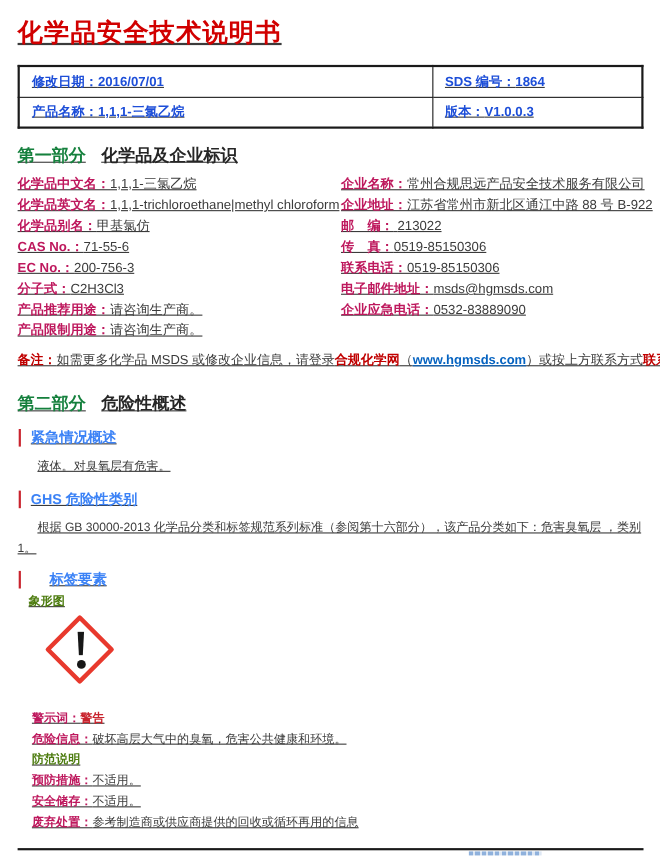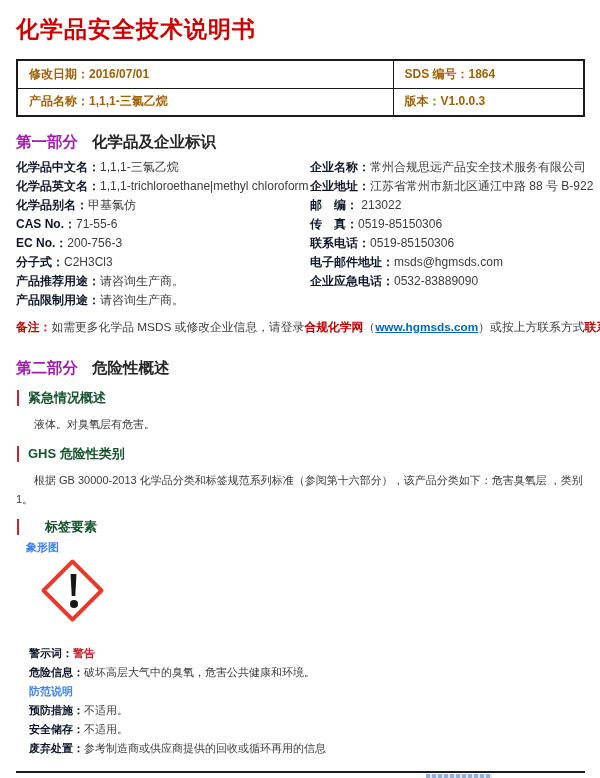--- a/index.html
+++ b/index.html
@@ -1,56 +1,56 @@
 <!DOCTYPE html>
 <html><head>
 <meta charset="utf-8">
 <style>
   * { margin:0; padding:0; box-sizing:border-box; }
   html,body { background:#ffffff; }
   body { font-family:"Liberation Sans","DejaVu Sans",sans-serif; color:#3b3b3b; }
   .page {
     position:relative; width:600px; height:778px; margin:0 auto;
-    background:#fff; overflow:hidden; padding:14px 15px 0 16px;
+    background:#fff; overflow:hidden; padding:14px 15px 0 16px;text-decoration:underline;
   }
   
   .doc-title { font-size:23px; font-weight:bold; color:#d10000; line-height:30px; letter-spacing:1px; }
   
   table.info { width:569px; border-collapse:collapse; margin-top:15px; table-layout:fixed; }
   table.info td {
     border:1px solid #1a1a1a; height:28px; padding:0 0 0 11px;
-    font-size:12px; font-weight:bold; color:#a16207; vertical-align:middle; white-space:nowrap;
+    font-size:12px; font-weight:bold; color:#1d4ed8; vertical-align:middle; white-space:nowrap;
   }
   table.info { border:2px solid #1a1a1a; }
   td.c1 { width:376px; }
   
   h2.sec { margin-top:15px; font-size:15.5px; font-weight:bold; color:#262626; line-height:20px; }
-  h2.sec .num { color:#a21caf; margin-right:14px; }
+  h2.sec .num { color:#15803d; margin-right:14px; }
   
   .cols { display:flex; margin-top:6px; }
   .col-l { width:294px; }
   .col-r { width:259px; }
   .field { font-size:12px; line-height:19px; color:#3b3b3b; }
   .col-r .field { white-space:nowrap; }
-  .lbl { font-weight:bold; color:#0f172a;text-align:right; }
+  .lbl { font-weight:bold; color:#be185d;text-align:right; }
   
   .remark { margin-top:9px; font-size:11.8px; line-height:17px; white-space:nowrap; color:#3b3b3b; }
   .red-b { color:#c00000; font-weight:bold;margin-top:32px; }
   a.link { color:#0563c1; font-weight:bold; text-decoration:underline; }
   
   .bar-h {
-    margin-top:12px; font-size:13px; font-weight:bold; color:#14532d; line-height:16px;
+    margin-top:12px; font-size:13px; font-weight:bold; color:#3b82f6; line-height:16px;
     border-left:2px solid #c9242e; padding-left:9px; margin-left:1px;
   }
   .para { font-size:11px; line-height:19px; color:#3b3b3b; }
   .ind18 { padding-left:18px; }
   .ind13 { padding-left:13px; }
   .ind10 { padding-left:10px; }
   .mt9 { margin-top:9px; }
-  .bold-line { font-weight:bold; color:#3b82f6; }
+  .bold-line { font-weight:bold; color:#4d7c0f; }
   .warn { color:#c9242e; font-weight:bold; }
   
   .picto-wrap { width:66px; height:66px; margin:1px 0 0 24px; position:relative; }
   .picto {
     position:absolute; left:10px; top:10px; width:45px; height:45px;
     background:#fff; border:4px solid #e8392d; transform:rotate(45deg); border-radius:2px;
   }
   .excl { position:absolute; left:0; top:0; width:66px; height:66px; }
   .excl .stem {
     position:absolute; left:30px; top:16px; width:7px; height:22px; background:#171717;

